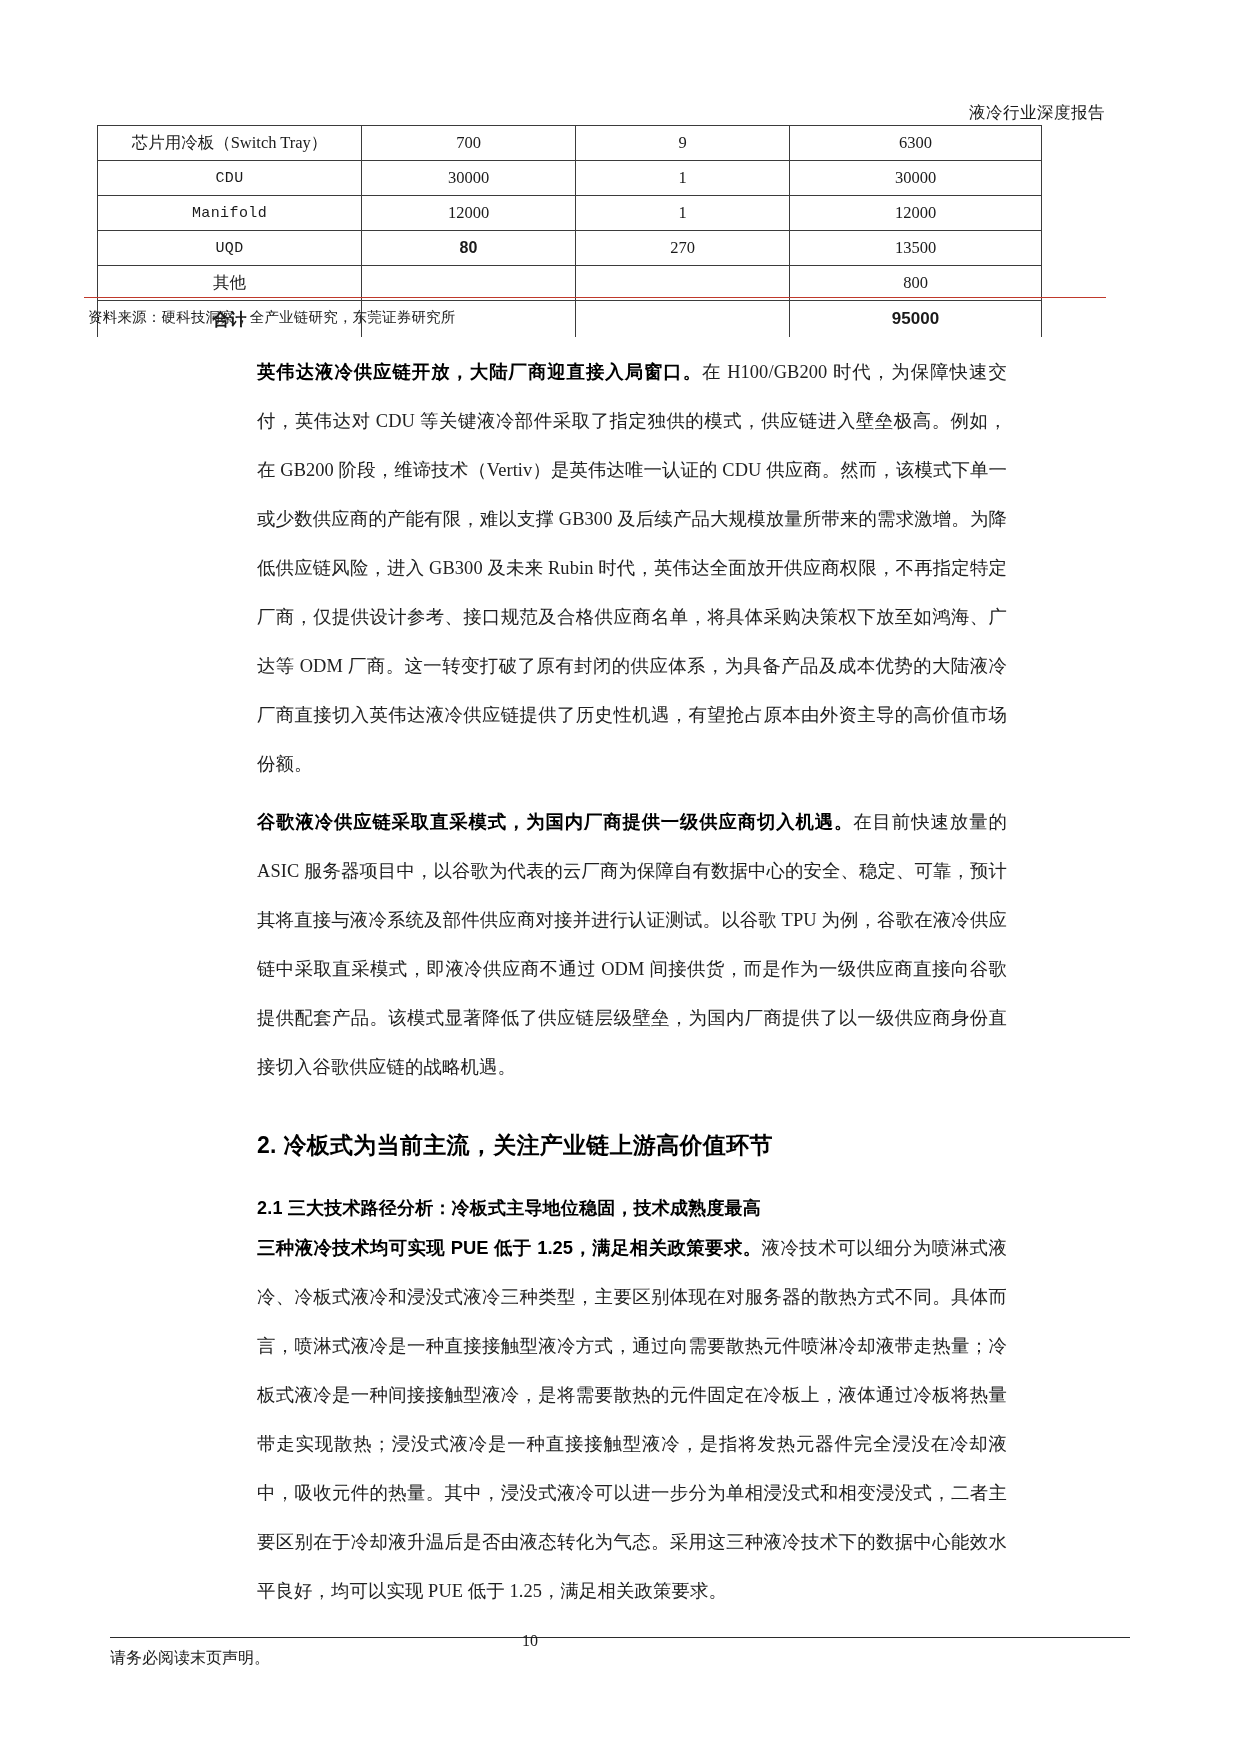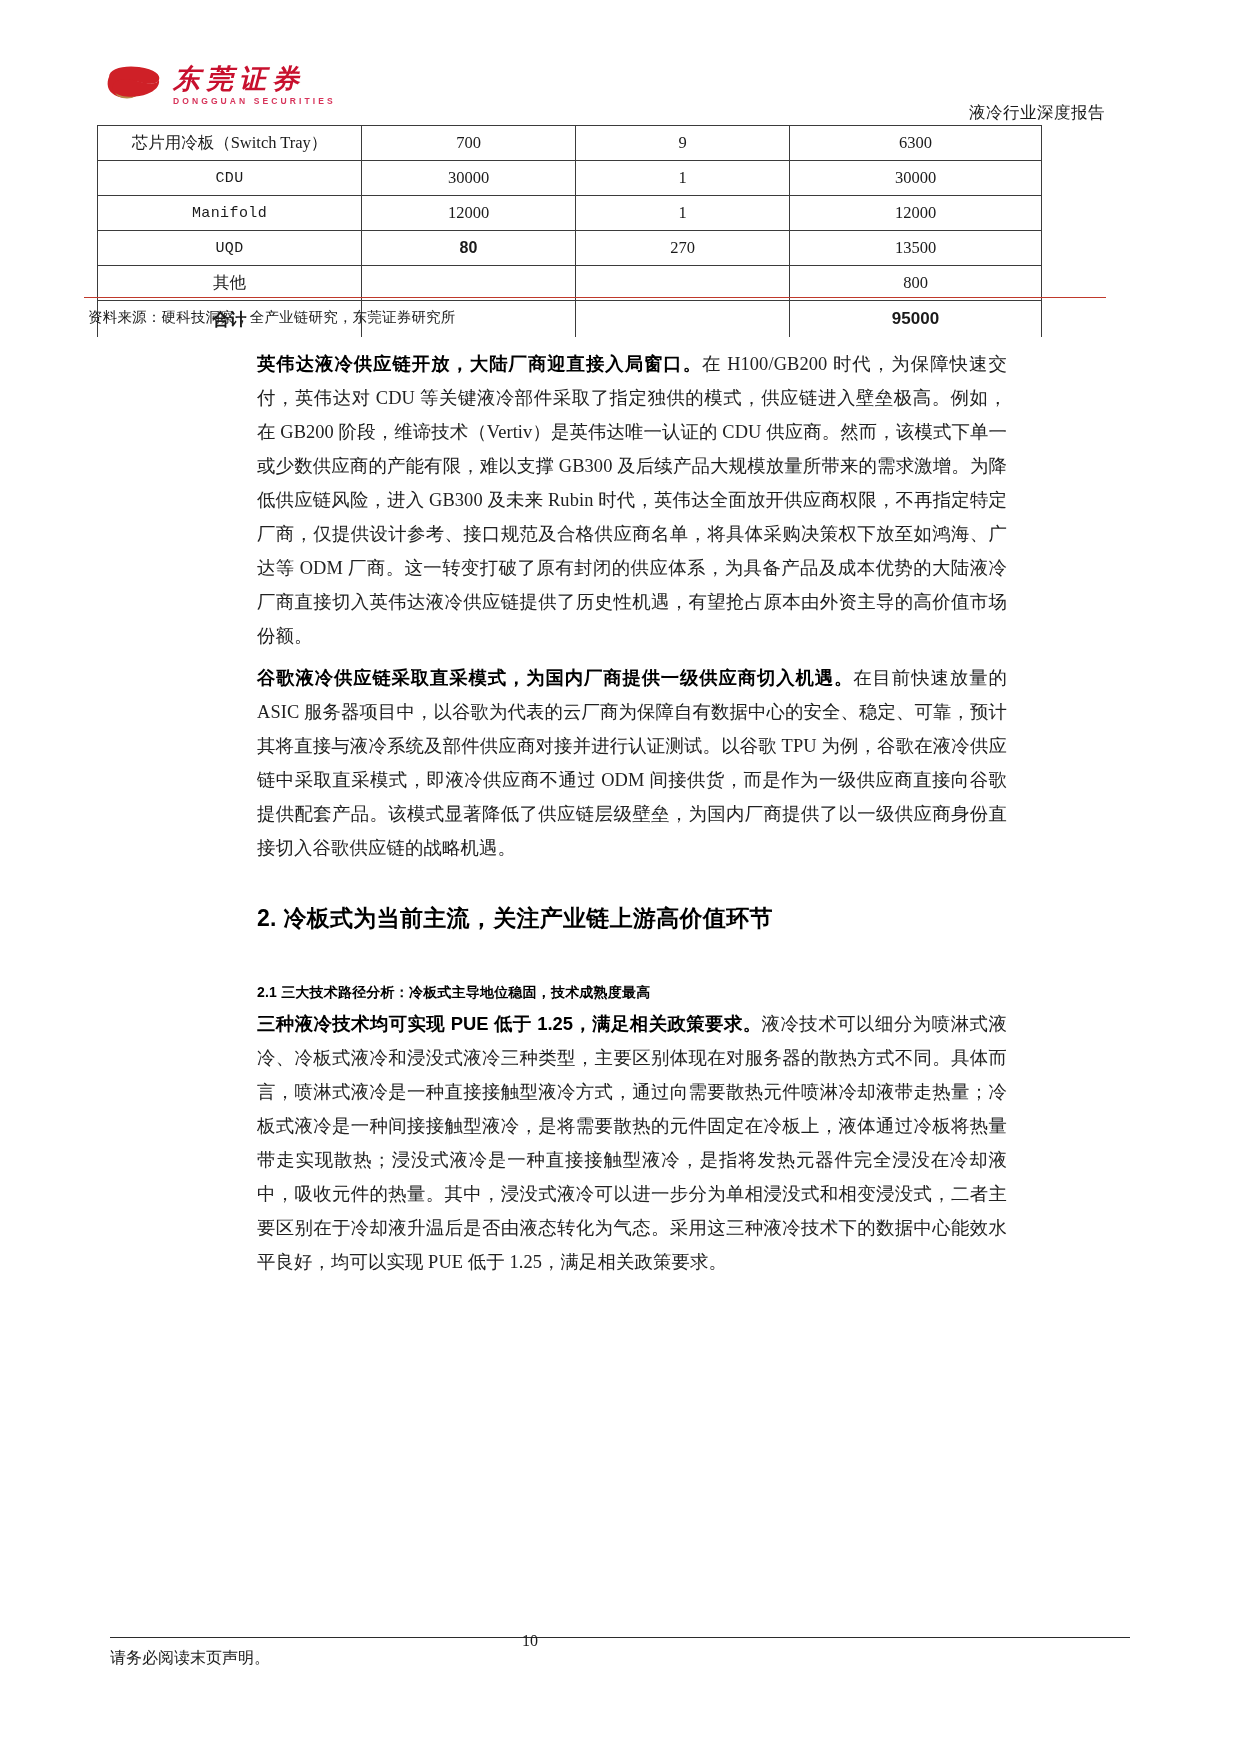--- a/index.html
+++ b/index.html
@@ -141,21 +141,21 @@
   .content {
     position: absolute;
     left: 257px;
     top: 347px;
     width: 750px;
   }
   p.para {
     margin: 0;
     font-family: "Liberation Serif", "DejaVu Serif", serif;
     font-size: 18.4px;
-    line-height: 34px;
+    line-height: 49px;
     color: #212121;
     text-align: justify;
     text-justify: inter-ideograph;
     text-indent: 0;
     letter-spacing: 0.1px;
   }
   p.para + p.para { margin-top: 8px; }
   .lead {
     font-family: "Liberation Sans", "DejaVu Sans", sans-serif;
     font-weight: bold;
@@ -166,23 +166,23 @@
   h2.h-sec {
     margin: 36px 0 0 0;
     font-family: "Liberation Sans", "DejaVu Sans", sans-serif;
     font-size: 23px;
     font-weight: bold;
     color: #000000;
     letter-spacing: 0.3px;
     line-height: 34px;
   }
   h3.h-sub {
-    margin: 42px 0 0 0;
-    font-family: "Liberation Sans", "DejaVu Sans", sans-serif;
-    font-size: 14px;
+    margin: 31px 0 0 0;
+    font-family: "Liberation Sans", "DejaVu Sans", sans-serif;
+    font-size: 18px;
     font-weight: bold;
     color: #000000;
     letter-spacing: 0.2px;
     line-height: 30px;
   }
   .after-heading { margin-top: 26px; }
 
   
   .footer-rule {
     position: absolute;
@@ -211,33 +211,20 @@
     font-size: 16px;
     color: #1a1a1a;
   }
 </style>
 </head>
 <body>
 
 <div class="page">
 
   <div class="header">
-    <div class="logo-wrap">
-      <div class="logo-mark">
-        <svg width="62" height="44" viewBox="0 0 62 44" xmlns="http://www.w3.org/2000/svg">
-          <path d="M6 13 C6 5, 20 1, 36 3 C52 5, 58 11, 56 16 C54 21, 44 20, 36 18 C26 15.5, 16 16, 14 21 C12 26, 20 31, 33 32 C22 37, 7 32, 5 23 C4 19, 5 15, 6 13 Z" fill="#cf2027"></path>
-          <ellipse cx="24" cy="27" rx="12" ry="7.5" fill="#b88a4a"></ellipse>
-          <path d="M10 21 C12 15, 24 14, 34 17 C44 20, 54 21, 56 16 C57 22, 52 27, 44 30 C34 34, 18 34, 11 28 C9 26, 9 23, 10 21 Z" fill="#cf2027"></path>
-        </svg>
-      </div>
-      <div>
-        <span class="logo-cn">东莞证券</span>
-        <span class="logo-en">DONGGUAN SECURITIES</span>
-      </div>
-    </div>
     <div class="header-title">液冷行业深度报告</div>
   </div>
 
   <table class="tbl">
     <tbody>
       <tr>
         <td class="c0">芯片用冷板（Switch Tray）</td>
         <td class="c1 num">700</td>
         <td class="c2 num">9</td>
         <td class="c3 num">6300</td>

